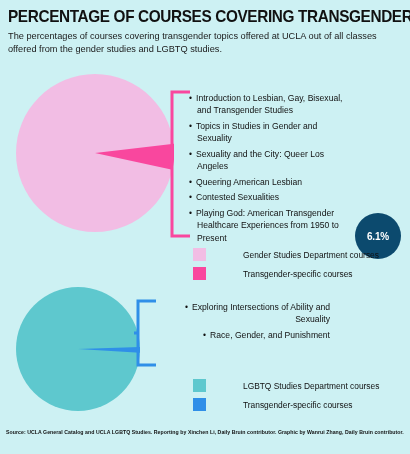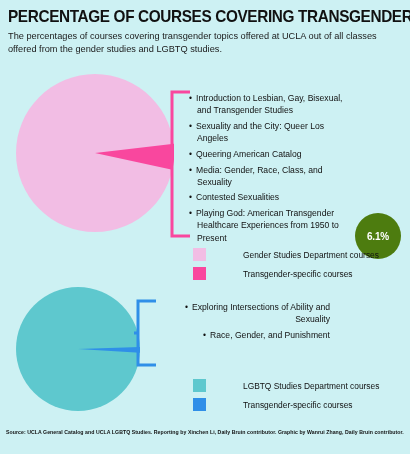--- a/index.html
+++ b/index.html
@@ -107,21 +107,21 @@
     font-weight: bold;
     display: flex;
     align-items: center;
     justify-content: center;
     font-size: 10px;
     letter-spacing: -0.2px;
   }
   #pct-gender {
     left: 355px; top: 145px;
     width: 46px; height: 46px;
-    background: #4d7c0f;
+    background: #0c4a6e;
   }
 
   
   .legend {
     position: absolute;
     font-size: 8.4px;
     color: #111111;
   }
   #legend-gender { left: 193px; top: 180px; }
   #legend-lgbtq  { left: 193px; top: 94px; }
@@ -173,23 +173,23 @@
 
     <div class="bracket" id="bracket-gender">
       <svg viewBox="0 0 22 148" aria-hidden="true">
         <path d="M 22 2 L 4 2 L 4 146 L 22 146" fill="none" stroke="#f9479e" stroke-width="3"></path>
         <line x1="0" y1="74" x2="4" y2="74" stroke="#f9479e" stroke-width="3"></line>
       </svg>
     </div>
 
     <ul class="course-list" id="list-gender">
       <li>Introduction to Lesbian, Gay, Bisexual, and Transgender Studies</li>
+      <li>Topics in Studies in Gender and Sexuality</li>
       <li>Sexuality and the City: Queer Los Angeles</li>
-      <li>Queering American Catalog</li>
-      <li>Media: Gender, Race, Class, and Sexuality</li>
+      <li>Queering American Lesbian</li>
       <li>Contested Sexualities</li>
       <li>Playing God: American Transgender Healthcare Experiences from 1950 to Present</li>
     </ul>
 
     <div class="pct-badge" id="pct-gender">6.1%</div>
 
     <div class="legend" id="legend-gender">
       <div class="legend-row">
         <span class="legend-swatch" style="background:#f2bde4"></span>
         <span class="legend-label">Gender Studies Department courses</span>

